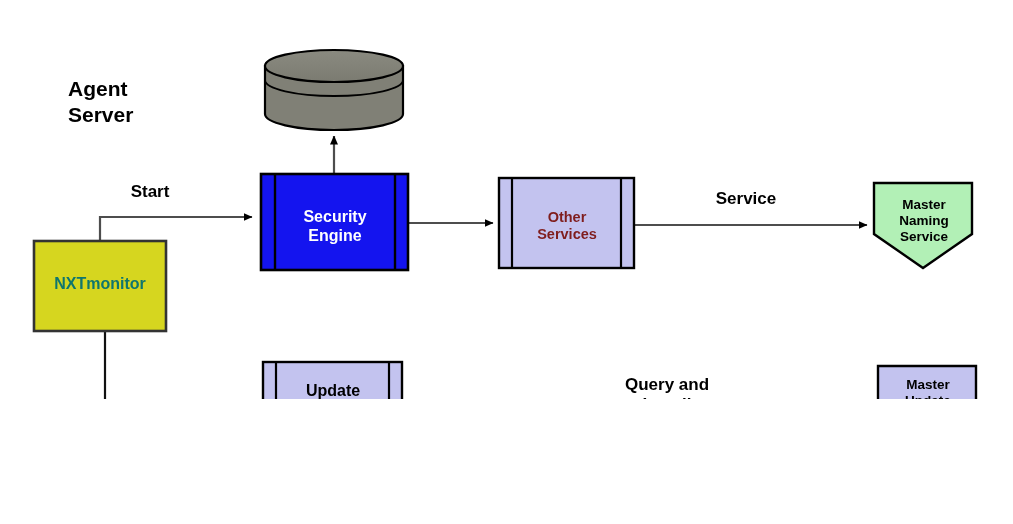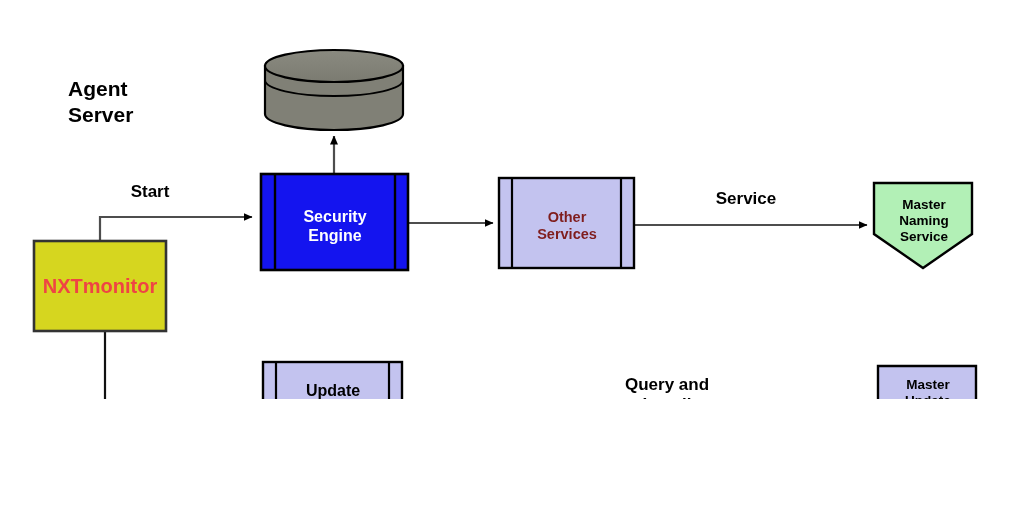--- a/index.html
+++ b/index.html
@@ -75,21 +75,21 @@
   #label-update-extension {
     left: 268px; top: 382px; width: 130px;
     font-size: 16px; color: #000000;
   }
   #label-master-update {
     left: 880px; top: 377px; width: 96px;
     font-size: 13.5px; color: #000000;
   }
   #label-nxtmonitor {
     left: 34px; top: 275px; width: 132px;
-    font-size: 20px; color: #ef4444;
+    font-size: 16px; color: #0f766e;
   }
   
   #edgelabel-start  { left: 105px; top: 182px; width: 90px; }
   #edgelabel-timer  { left: 92px;  top: 420px; width: 90px; }
   #edgelabel-register { left: 676px; top: 189px; width: 140px; }
   #edgelabel-query-install { left: 597px; top: 355px; width: 140px; margin-top: 20px; }
 </style>
 </head>
 <body>
 

